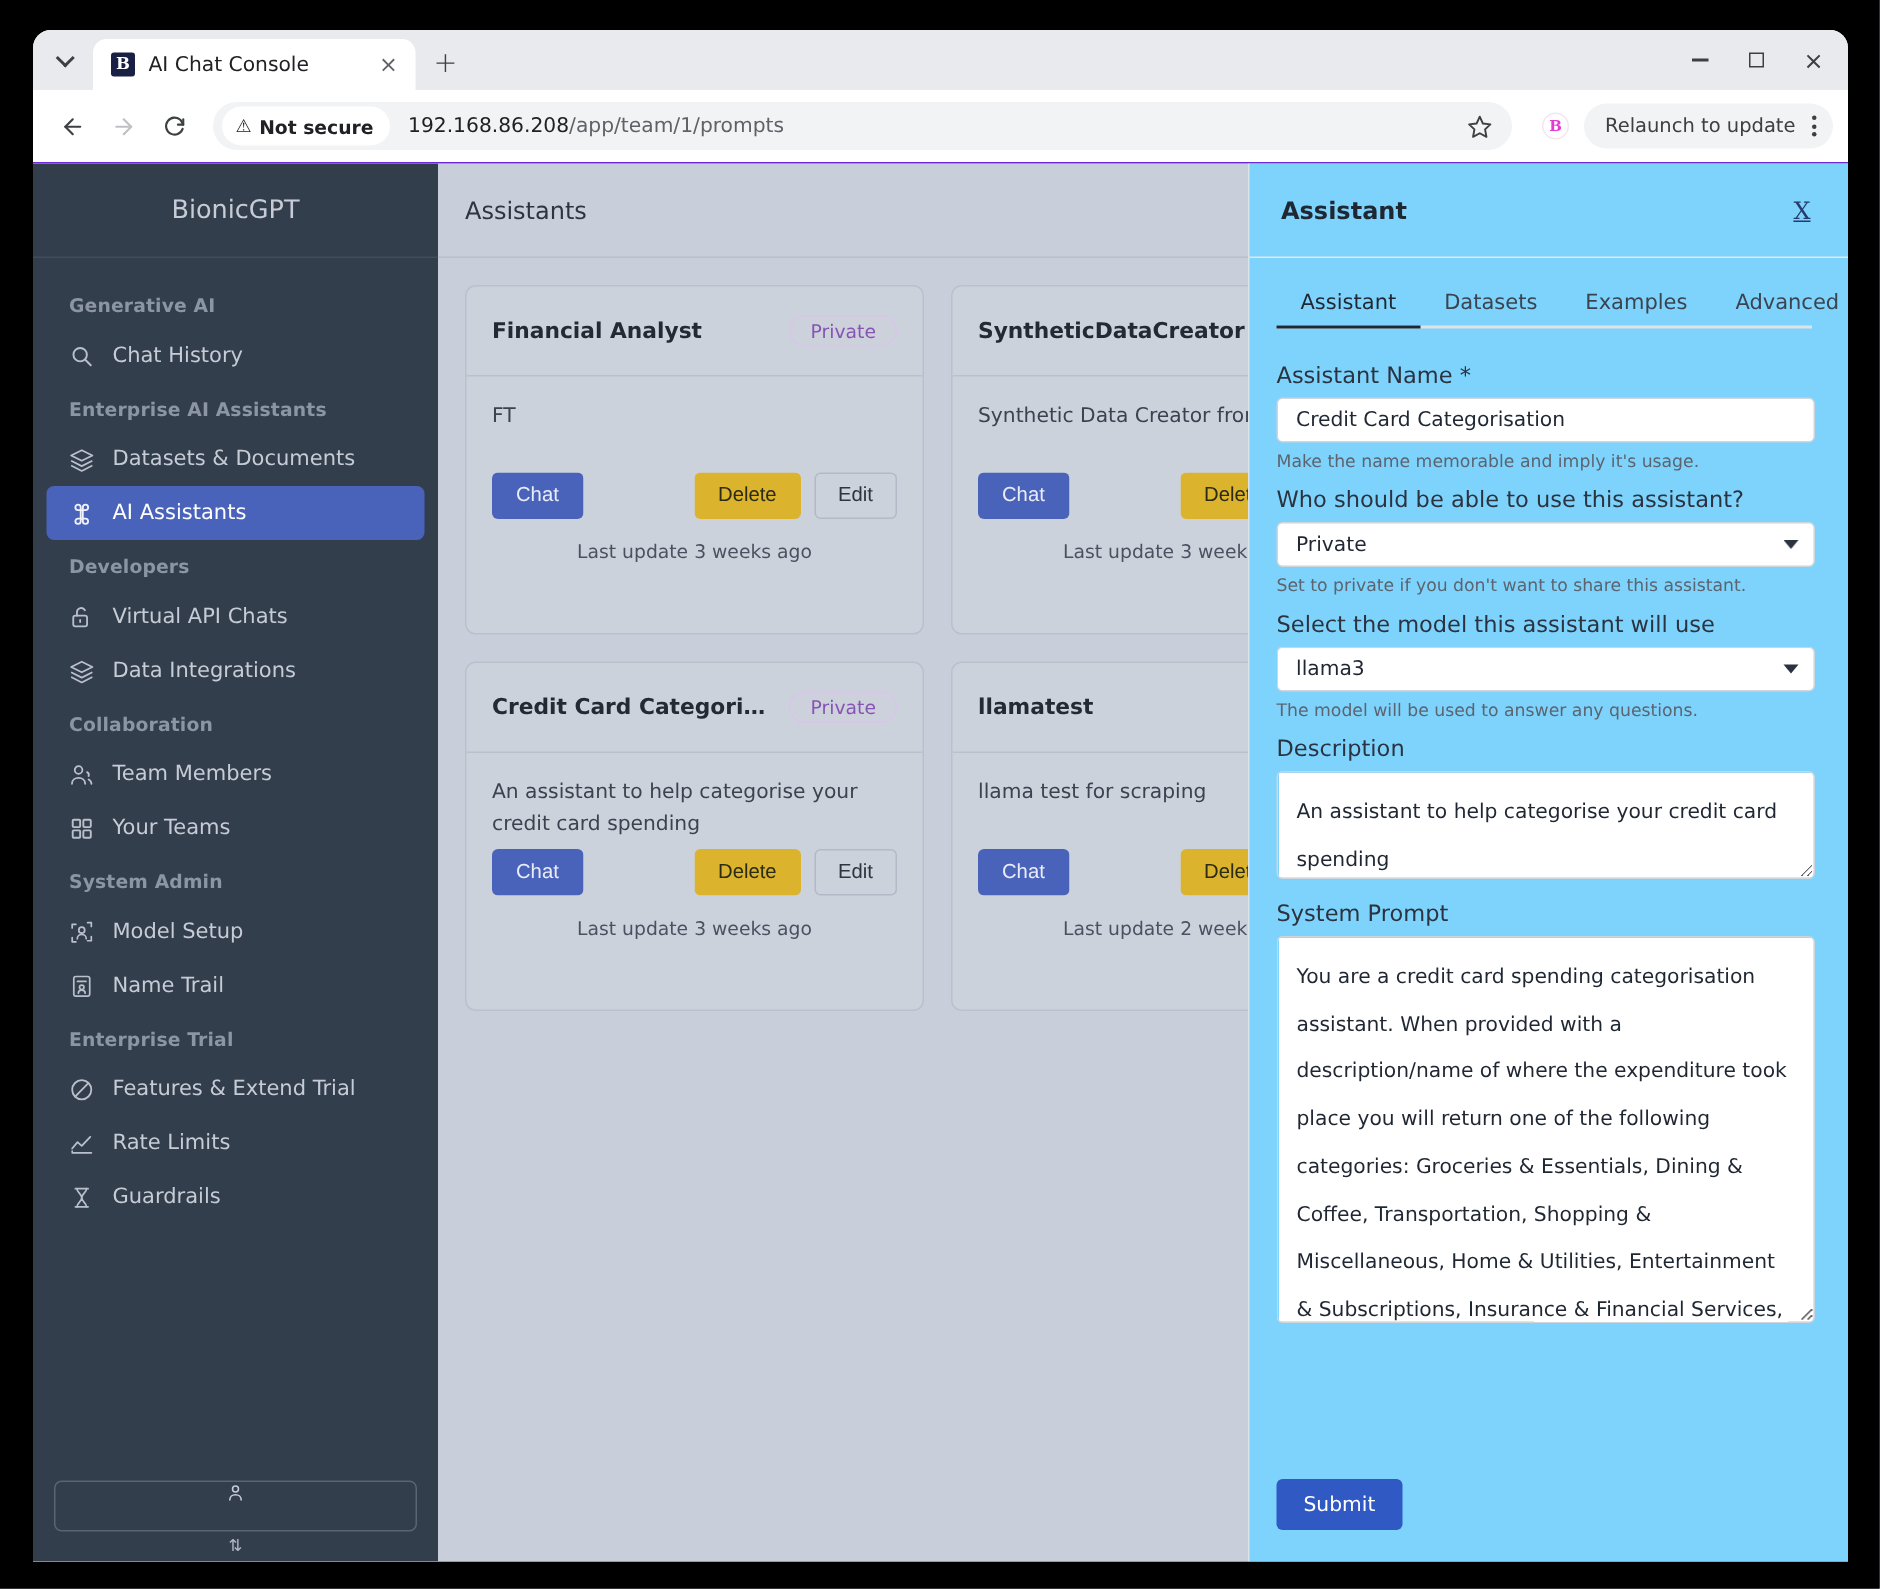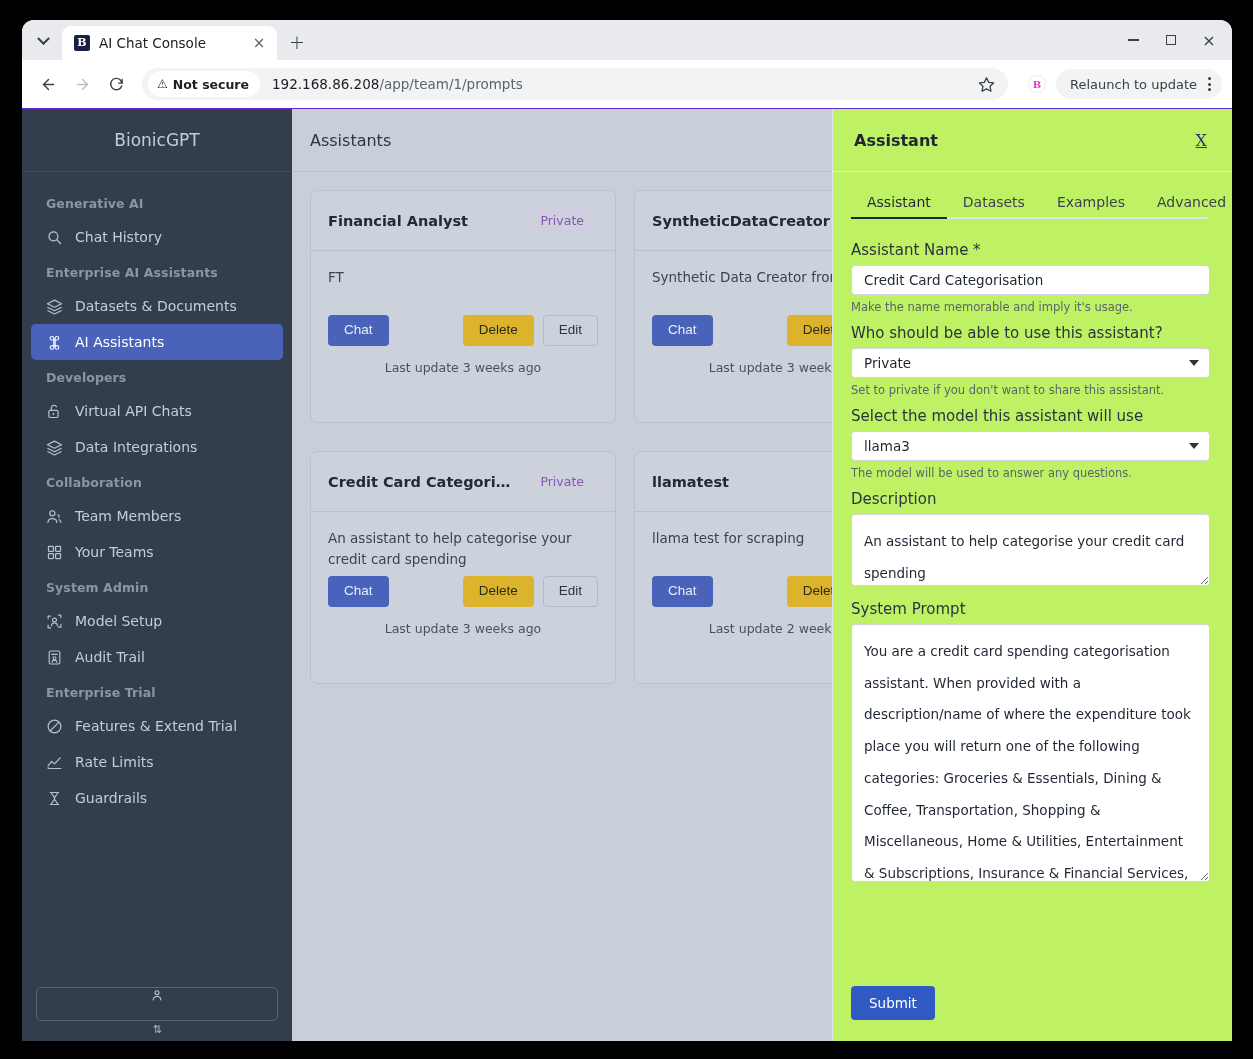--- a/index.html
+++ b/index.html
@@ -153,21 +153,21 @@
     overflow: hidden; position: relative;
   }
   .main-header {
     height: 63px; flex: 0 0 63px; display: flex; align-items: center;
     padding-left: 18px; border-bottom: 1px solid #b8c0cc;
     font-size: 16px; color: #2e3440;
   }
   .cards {
     flex: 1; padding: 18px; display: grid;
     grid-template-columns: repeat(3, 306px);
-    gap: 28px 18px; align-content: start; overflow: hidden;
+    gap: 18px 18px; align-content: start; overflow: hidden;
   }
   .card {
     background: #ccd2dc; border: 1px solid #b9c1cd; border-radius: 7px;
     display: flex; flex-direction: column; height: 233px; overflow: hidden;
   }
   .card-head {
     height: 60px; flex: 0 0 60px; display: flex; align-items: center;
     justify-content: space-between; padding: 0 17px;
     border-bottom: 1px solid #b9c1cd;
   }
@@ -188,21 +188,21 @@
          border: 1px solid transparent; line-height: 1.1; font-family: Liberation Sans, sans-serif; }
   .btn-chat { background: #4a63ba; color: #e8ecf7; }
   .btn-delete { background: #dbb32c; color: #2b2b16; margin-left: auto; }
   .btn-edit { background: #ccd2dc; color: #2e3440; border-color: #b2bac7; }
   .card-foot { text-align: center; font-size: 12.5px; color: #4a5costs; }
   .card-foot { text-align: center; font-size: 12.5px; color: #4a5261; margin-top: 14px; }
 
   
   #drawer {
     position: absolute; right: 0; top: 0; bottom: 0; width: 400px;
-    background: #bef264; border-left: 1px solid #dfe3e8;
+    background: #7dd3fc; border-left: 1px solid #dfe3e8;
     display: flex; flex-direction: column; z-index: 5;
   }
   .drawer-head {
     height: 63px; flex: 0 0 63px; display: flex; align-items: center;
     padding: 0 21px; border-bottom: 1px solid #e3e7eb;
   }
   .drawer-title { font-size: 16px; font-weight: bold; color: #1f2733; flex: 1; }
   .drawer-close { font-size: 16px; color: #243b6b; text-decoration: underline;
                   cursor: pointer; padding: 2px 4px; font-family: "DejaVu Serif","Liberation Serif",serif; }
   .tabs { display: flex; padding: 0 18px; margin-top: 16px; position: relative; }
@@ -407,21 +407,21 @@
           </div>
           <div class="navitem">
             <span class="ico">
               <svg viewBox="0 0 24 24" fill="none" stroke="currentColor" stroke-width="1.6" stroke-linecap="round" stroke-linejoin="round">
                 <rect x="4.5" y="2.8" width="15" height="18.4" rx="2"></rect>
                 <line x1="8" y1="7.5" x2="16" y2="7.5"></line>
                 <circle cx="12" cy="13" r="2.1"></circle>
                 <path d="M8.8 18.6c0-1.8 1.4-2.9 3.2-2.9s3.2 1.1 3.2 2.9"></path>
               </svg>
             </span>
-            <span>Audit Trail</span>
+            <span>Name Trail</span>
           </div>
           <div class="navgroup">Enterprise Trial</div>
           <div class="navitem">
             <span class="ico">
               <svg viewBox="0 0 24 24" fill="none" stroke="currentColor" stroke-width="1.7" stroke-linecap="round">
                 <circle cx="12" cy="12" r="9"></circle>
                 <path d="M5.8 18.4 18.2 5.8"></path>
               </svg>
             </span>
             <span>Features &amp; Extend Trial</span>

